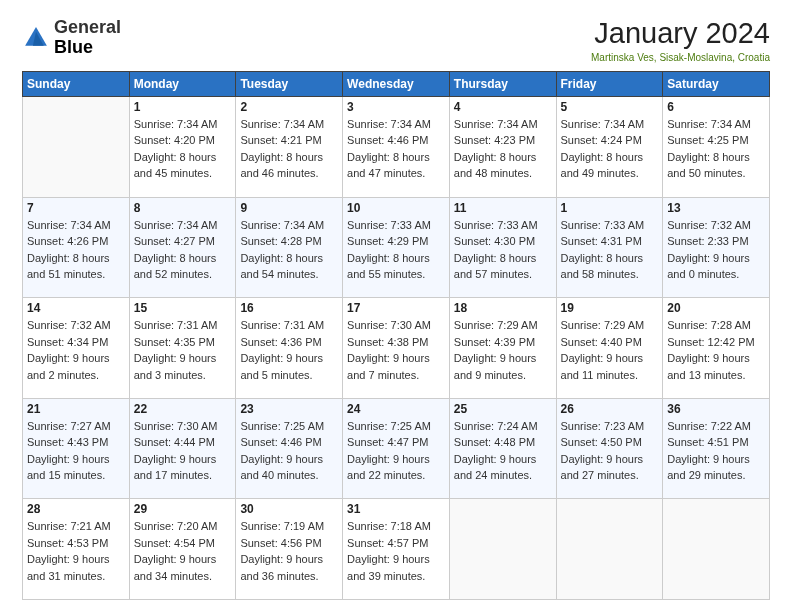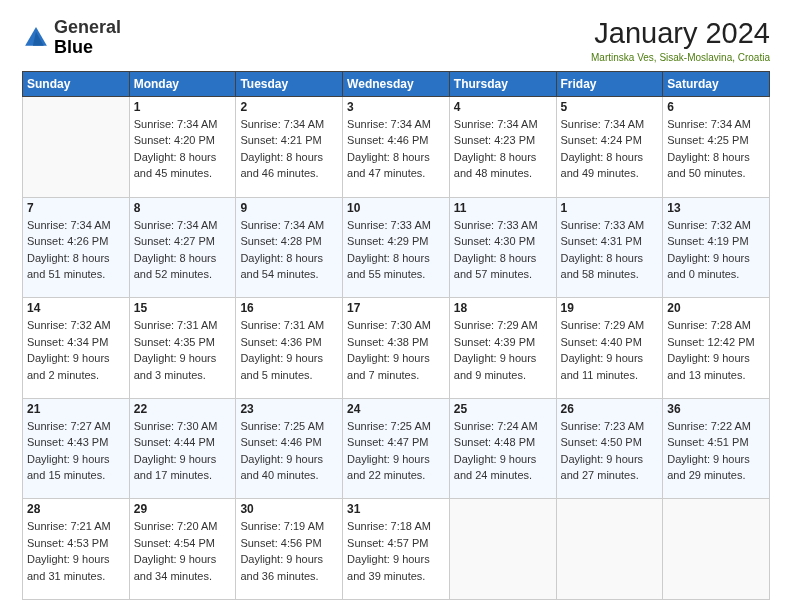--- a/index.html
+++ b/index.html
@@ -177,21 +177,21 @@
           <td>
             <span class="day-num">11</span>
             <div class="day-info"><span>Sunrise: 7:33 AM</span><br><span>Sunset: 4:30 PM</span><br><span>Daylight: 8 hours and 57 minutes.</span></div>
           </td>
           <td>
             <span class="day-num">1</span>
             <div class="day-info"><span>Sunrise: 7:33 AM</span><br><span>Sunset: 4:31 PM</span><br><span>Daylight: 8 hours and 58 minutes.</span></div>
           </td>
           <td>
             <span class="day-num">13</span>
-            <div class="day-info"><span>Sunrise: 7:32 AM</span><br><span>Sunset: 4:19 PM</span><br><span>Daylight: 9 hours and 0 minutes.</span></div>
+            <div class="day-info"><span>Sunrise: 7:32 AM</span><br><span>Sunset: 2:33 PM</span><br><span>Daylight: 9 hours and 0 minutes.</span></div>
           </td>
         </tr>
         <tr>
           <td>
             <span class="day-num">14</span>
             <div class="day-info"><span>Sunrise: 7:32 AM</span><br><span>Sunset: 4:34 PM</span><br><span>Daylight: 9 hours and 2 minutes.</span></div>
           </td>
           <td>
             <span class="day-num">15</span>
             <div class="day-info"><span>Sunrise: 7:31 AM</span><br><span>Sunset: 4:35 PM</span><br><span>Daylight: 9 hours and 3 minutes.</span></div>

